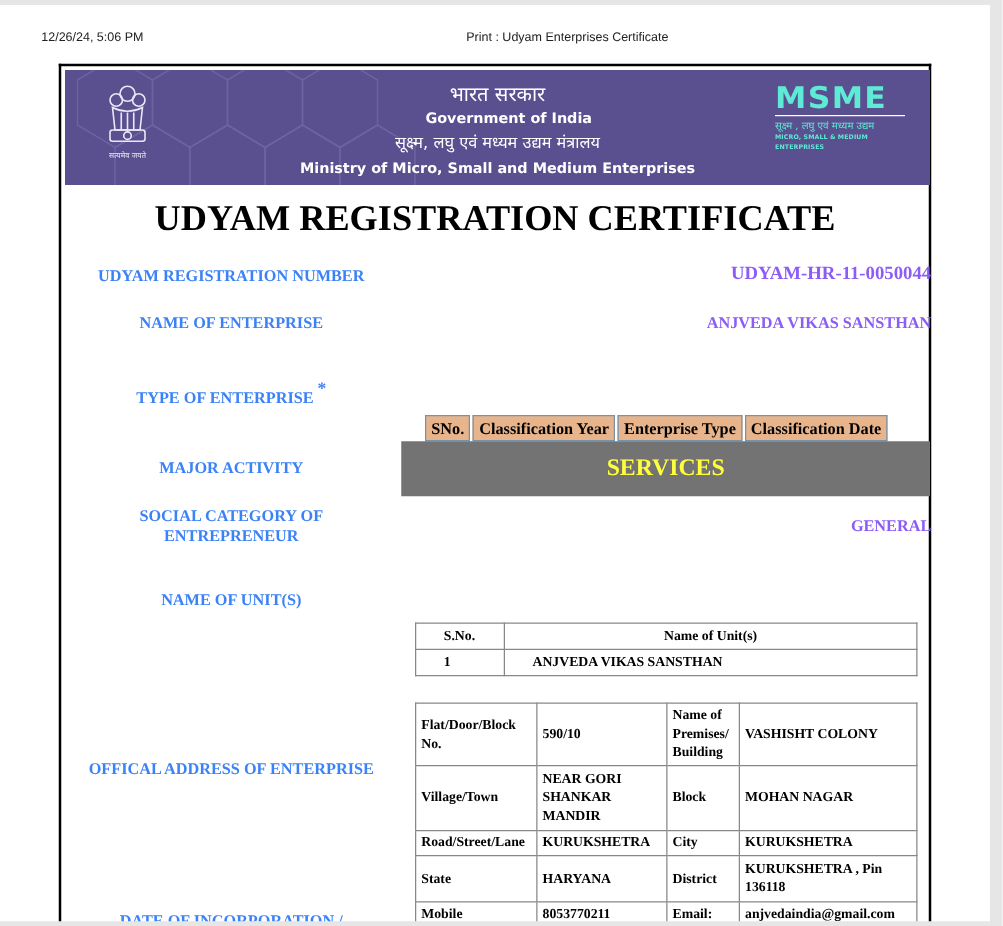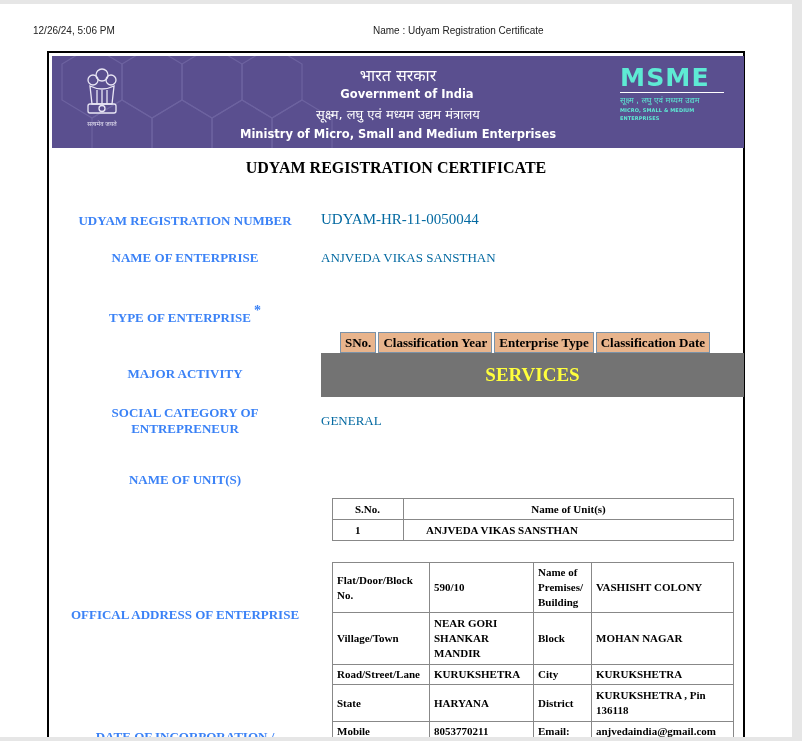--- a/index.html
+++ b/index.html
@@ -58,29 +58,29 @@
     font-family: "DejaVu Sans", sans-serif; font-weight: bold;
     font-size: 24px; letter-spacing: 1px; line-height: 24px;
     transform: scaleX(1.05); transform-origin: left;
   }
   .msme-rule { width: 104px; height: 1px; background: #fff; margin: 2px 0 2px 0; }
   .msme-hindi { font-family: "DejaVu Sans", sans-serif; font-size: 8px; line-height: 11px; }
   .msme-en { font-family: "DejaVu Sans", sans-serif; font-size: 5px; font-weight: bold; line-height: 8px; letter-spacing: 0.1px; }
 
   .cert-title {
     position: absolute; left: 0; top: 106px; width: 694px;
-    text-align: center; font-size: 16px; font-weight: bold; color: #000;
+    text-align: center; font-size: 29px; font-weight: bold; color: #000;
   }
   .lbl {
     position: absolute; width: 272px; text-align: center;
     font-size: 13px; font-weight: bold; color: #3b82f6; line-height: 16px;
   }
   .val {
-    position: absolute; left: 272px; width: 424px; text-align: left;
-    font-weight: normal; color: #0369a1;
+    position: absolute; left: 272px; width: 424px; text-align: right;
+    font-weight: bold; color: #8b5cf6;
   }
   .star { font-size: 14px; position: relative; top: -7px; margin-left: 3px; }
 
   table { border-collapse: separate; margin-top: 39px; }
   .class-table {
     position: absolute; left: 289px; top: 238px;
     border-spacing: 2px;
     font-size: 13px; font-weight: bold;
   }
   .class-table th {
@@ -116,21 +116,21 @@
     border: 1.5px solid #888; padding: 2px 4px; vertical-align: middle;
     line-height: 15px;
   }
 </style>
 </head>
 <body>
 
 <div class="page">
   <div class="print-header">
     <span class="print-date">12/26/24, 5:06 PM</span>
-    <span class="print-title">Name : Udyam Registration Certificate</span>
+    <span class="print-title">Print : Udyam Enterprises Certificate</span>
   </div>
 
   <div class="frame">
     <div class="banner">
       <svg class="hex" width="692" height="92">
         <g fill="none" stroke="#6d63a0" stroke-width="1.2">
           <polygon points="40,-10 70,8 70,44 40,62 10,44 10,8"></polygon>
           <polygon points="100,-10 130,8 130,44 100,62 70,44 70,8"></polygon>
           <polygon points="160,-10 190,8 190,44 160,62 130,44 130,8"></polygon>
           <polygon points="220,-10 250,8 250,44 220,62 190,44 190,8"></polygon>

